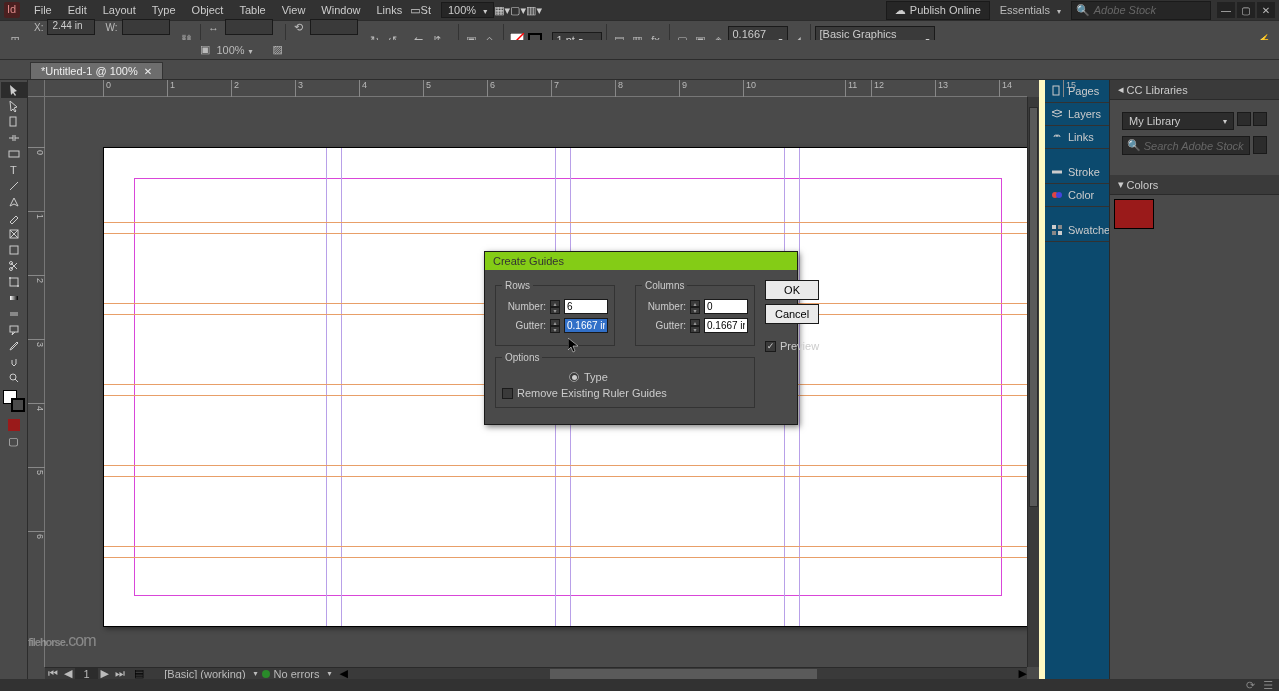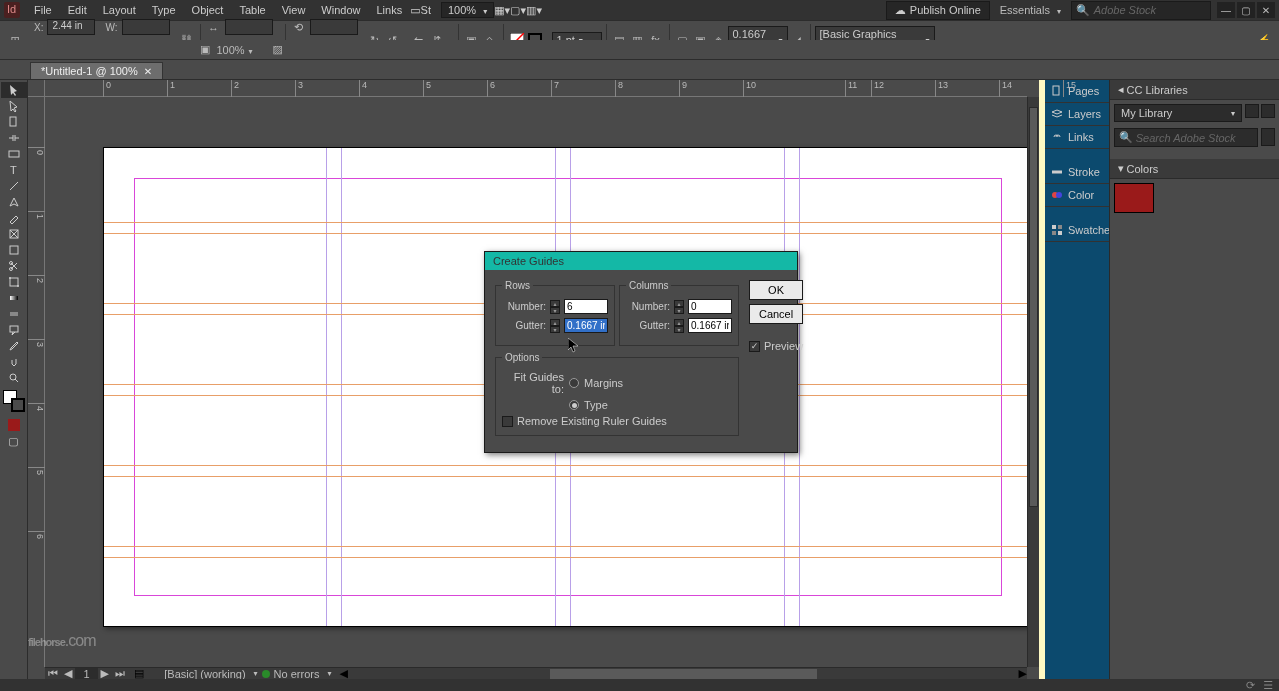--- a/index.html
+++ b/index.html
@@ -68,50 +68,50 @@
 .scrollbar-h-area .preflight .dot { width:8px; height:8px; border-radius:50%; background:#2a8a2a; }
 
 
 .rightdock { width:240px; display:flex; }
 .panelcol1 { width:70px; background:#0c4a6e; border-left:6px solid #fef9c3; }
 .panelcol1 .pitem { padding:5px 6px; color:#ccc; font-size:10px; display:flex; align-items:center; gap:5px; border-bottom:1px solid #323232; }
 .panelcol1 .pitem svg { width:12px; height:12px; flex-shrink:0; }
 .panelcol1 .sep2 { height:12px; }
 .panelcol2 { flex:1; background:#4a4a4a; border-left:1px solid #2a2a2a; }
 .panelcol2 .phead { background:#3a3a3a; color:#ccc; padding:3px 8px; font-size:10px; border-bottom:1px solid #2a2a2a; display:flex; align-items:center; gap:3px; }
-.panelcol2 .panel-body { padding:4px; }
+.panelcol2 .panel-body { padding:12px; }
 .lib-select { background:#2c2c2c; border:1px solid #1a1a1a; padding:2px 6px; color:#ccc; font-size:10px; display:flex; justify-content:space-between; align-items:center; margin-bottom:3px; }
 .lib-search { background:#2c2c2c; border:1px solid #1a1a1a; padding:2px 4px; color:#666; font-size:10px; display:flex; align-items:center; gap:3px; }
 .panelcol2 .phead.colors { margin-top:8px; }
 .swatch-big { width:40px; height:30px; background:#9a1a1a; margin:4px 0 0 4px; border:1px solid #000; }
 .view-icons { display:flex; gap:2px; }
 .view-icons .vi { width:14px; height:14px; border:1px solid #1a1a1a; background:#2c2c2c; }
 
 
 .dialog { position:absolute; top:251px; left:484px; width:314px; background:#4a4a4a; border:1px solid #1a1a1a; box-shadow:2px 2px 6px rgba(0,0,0,0.5); z-index:100; }
-.dialog .dlg-title { background:#14b8a6; color:#333; padding:3px 8px; font-size:11px; }
+.dialog .dlg-title { background:#84cc16; color:#333; padding:3px 8px; font-size:11px; }
 .dialog .dlg-body { padding:10px; color:#ccc; display:flex; gap:10px; position:relative; }
 fieldset { border:1px solid #333; padding:8px 6px 8px 6px; position:relative; margin-bottom:6px; }
 fieldset legend { font-size:10px; padding:0 3px; color:#ccc; }
 .dlg-left { flex:1; }
 .dlg-right { width:72px; }
 .row { display:flex; align-items:center; margin-bottom:4px; gap:4px; }
 .row .rl { width:44px; text-align:right; font-size:10px; }
 .spin { display:flex; flex-direction:column; }
 .spin .sb { width:10px; height:7px; background:#3a3a3a; border:1px solid #1a1a1a; font-size:6px; display:flex; align-items:center; justify-content:center; color:#999; }
 .dlg-input { background:#fff; color:#000; border:1px solid #1a1a1a; width:44px; height:15px; padding:0 2px; font-size:10px; }
 .dlg-input.sel { background:#3270c8; color:#fff; }
 .dlg-btn { background:#eaeaea; color:#000; padding:3px 0; text-align:center; border:1px solid #1a1a1a; margin-bottom:4px; font-size:11px; }
 .chk { display:flex; align-items:center; gap:4px; font-size:10px; }
 .chk .box { width:11px; height:11px; border:1px solid #1a1a1a; background:#3a3a3a; display:flex; align-items:center; justify-content:center; font-size:9px; color:#ccc; }
 .chk .box.checked::after { content:"✓"; }
 .radio-row { display:flex; align-items:center; gap:5px; font-size:10px; margin-bottom:4px; }
 .radio { width:10px; height:10px; border-radius:50%; border:1px solid #999; background:#3a3a3a; display:flex; align-items:center; justify-content:center; }
 .radio.on::after { content:""; width:5px; height:5px; border-radius:50%; background:#ccc; }
-.twocol { display:flex; gap:4px; }
+.twocol { display:flex; gap:20px; }
 .twocol fieldset { flex:1; }
 
 
 .cursor { position:absolute; top:338px; left:568px; z-index:200; pointer-events:none; }
 .cursor svg { width:12px; height:16px; }
 
 
 .watermark { position:absolute; bottom:38px; left:28px; font-size:30px; font-weight:700; color:rgba(255,255,255,0.35); letter-spacing:-1px; z-index:50; font-family:Arial,sans-serif; }
 .watermark .tld { font-size:16px; font-weight:400; }
 
@@ -592,25 +592,20 @@
                 <div class="sb">▴</div>
                 <div class="sb">▾</div>
               </div>
             <input class="dlg-input" value="0.1667 in" style="">
           </div>
         </fieldset>
       </div>
       <fieldset>
         <legend>Options</legend>
         <div class="radio-row">
-          <span style="width:62px;text-align:right">Fit Guides to:</span>
-          <div class="radio"></div>
-          <span>Margins</span>
-        </div>
-        <div class="radio-row">
           <span style="width:62px;"></span>
           <div class="radio on"></div>
           <span>Type</span>
         </div>
         <div class="chk" style="margin-top:4px">
           <div class="box"></div>
           <span>Remove Existing Ruler Guides</span>
         </div>
       </fieldset>
     </div>

